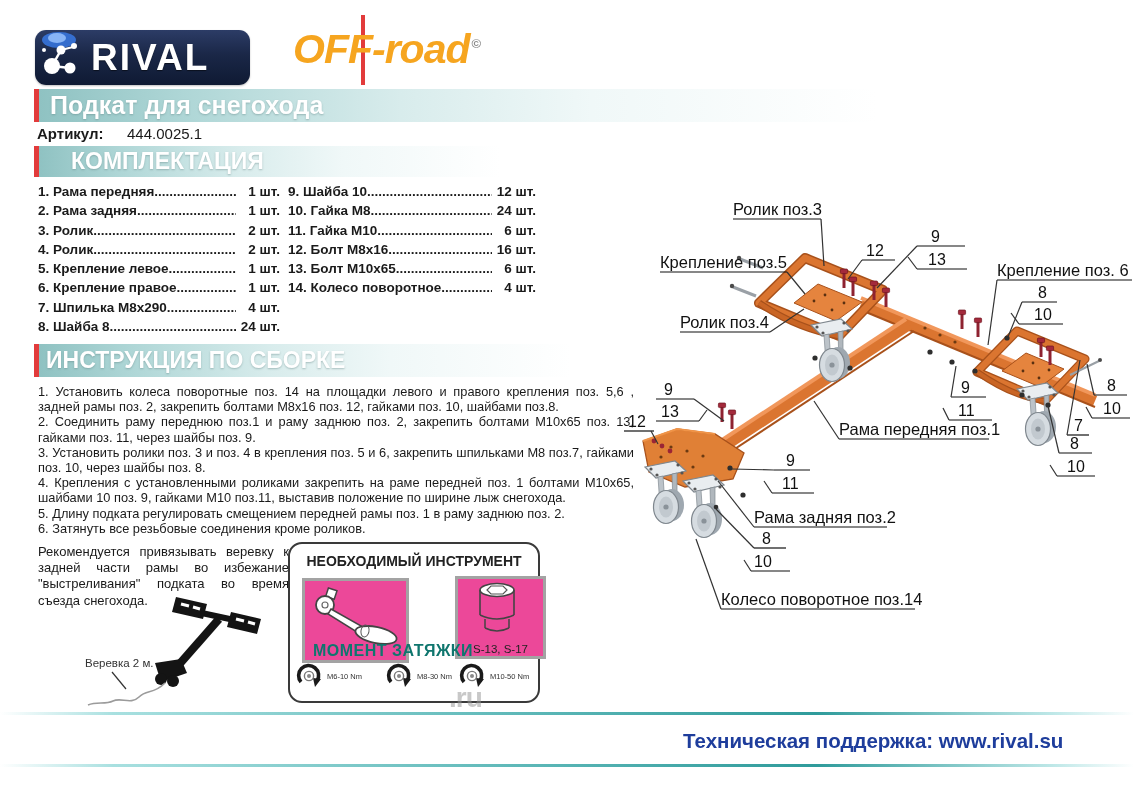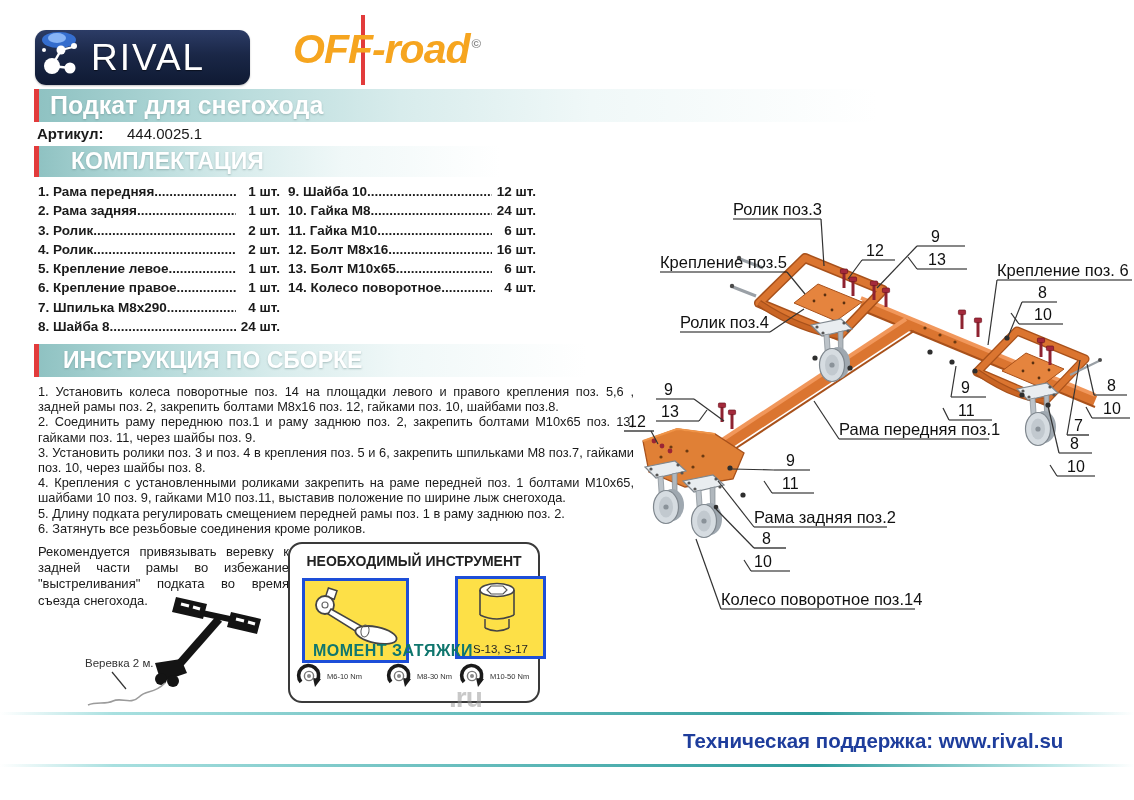--- a/index.html
+++ b/index.html
@@ -4,37 +4,37 @@
 <style>
   html,body{margin:0;padding:0;background:#ffffff;}
   .page{position:relative;width:1134px;height:800px;background:#fff;overflow:hidden;
         font-family:"Liberation Sans",sans-serif;color:#1a1a1a;}
   .abs{position:absolute;}
 
   
   .rival-logo{left:35px;top:30px;width:215px;height:55px;border-radius:11px;
       background:linear-gradient(180deg,#2c3c66 0%,#1a2747 45%,#0f1a33 100%);
       display:flex;align-items:center;box-shadow:0 1px 2px rgba(0,0,0,.25);}
-  .rival-text{color:#fff;font-weight:normal;font-size:37px;letter-spacing:2px;margin-left:2px;
+  .rival-text{color:#fff;font-weight:bold;font-size:37px;letter-spacing:2px;margin-left:2px;
       text-shadow:0 1px 1px rgba(0,0,0,.5);}
   .divider{left:361px;top:15px;width:4px;height:70px;background:#e23b3b;}
   .offroad{left:293px;top:26px;font-style:italic;font-weight:bold;font-size:41px;
       color:#f6a51f;letter-spacing:-1px;white-space:nowrap;}
   .offroad sup{font-size:13px;color:#8a8a8a;font-style:normal;margin-left:2px;}
 
   
   .bar{height:33px;line-height:33px;color:#fff;font-weight:bold;
       background:linear-gradient(90deg,#8fc2c2 0%,#aed6d6 15%,#d8ecec 38%,#f0f8f8 58%,#ffffff 88%);
       text-shadow:0 1px 2px rgba(96,128,128,.45);white-space:nowrap;}
   .redstripe{width:5px;background:#e23b3b;}
   .title-bar{left:39px;top:89px;width:941px;font-size:25px;padding-left:11px;}
   .stripe1{left:34px;top:89px;height:33px;}
   .section-bar1{left:39px;top:146px;width:492px;height:31px;line-height:31px;font-size:23px;padding-left:32px;}
   .stripe2{left:34px;top:146px;height:31px;}
-  .section-bar2{left:39px;top:344px;width:598px;font-size:23px;padding-left:24px;}
+  .section-bar2{left:39px;top:344px;width:598px;font-size:23px;padding-left:7px;}
   .stripe3{left:34px;top:344px;height:33px;}
 
   .article-label{left:37px;top:125px;font-size:15px;font-weight:bold;}
   .article-value{left:127px;top:125px;font-size:15px;}
 
   
   .parts{left:38px;top:182px;width:498px;display:flex;gap:8px;font-size:13.5px;}
   .pcol{display:flex;flex-direction:column;}
   .pcol1{width:242px;} .pcol2{width:248px;}
   .prow{display:flex;align-items:flex-end;line-height:19.3px;font-weight:bold;}
@@ -47,21 +47,21 @@
   .steps{left:38px;top:384px;width:596px;font-size:12.8px;line-height:15.2px;text-align:justify;}
   .steps p{margin:0;}
 
   
   .note{left:38px;top:544px;width:251px;font-size:13px;line-height:16.2px;text-align:justify;}
 
   
   .toolbox{left:288px;top:542px;width:252px;height:161px;border:2.5px solid #3a3a3a;border-radius:14px;
       background:#fff;box-sizing:border-box;}
   .toolbox-title{position:absolute;left:0;top:9px;width:100%;text-align:center;font-weight:bold;font-size:14px;color:#222;}
-  .toolcell{position:absolute;border:3px solid #1d4ed8;background:#fde047;}
+  .toolcell{position:absolute;border:3px solid #a3a3a3;background:#ec4899;}
   .cell-ratchet{left:12px;top:34px;width:101px;height:79px;}
   .cell-socket{left:165px;top:32px;width:85px;height:77px;}
   .socket-label{position:absolute;left:0;bottom:1px;width:100%;text-align:center;font-size:11.5px;color:#222;}
   .torque-title{position:absolute;left:23px;top:98px;font-weight:bold;font-size:16px;color:#0f766e;letter-spacing:.5px;}
   .torq{position:absolute;top:117px;display:flex;align-items:center;gap:2px;}
   .torq .tl{font-size:7.5px;color:#333;white-space:nowrap;}
   .t1{left:5px;} .t2{left:95px;} .t3{left:168px;}
 
   
   .watermark{left:449px;top:642px;z-index:6;display:flex;align-items:baseline;

